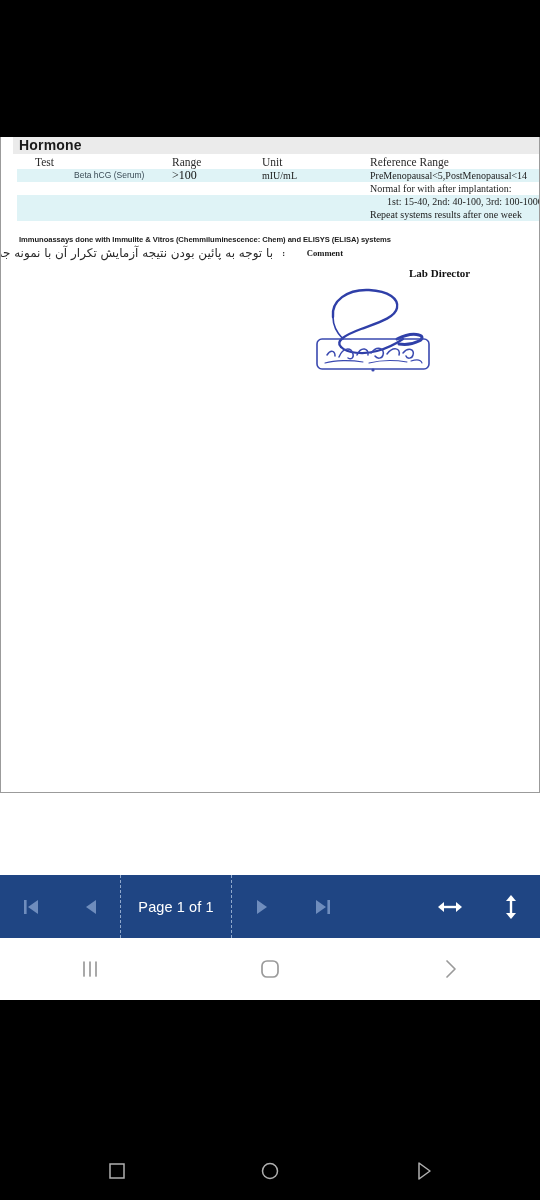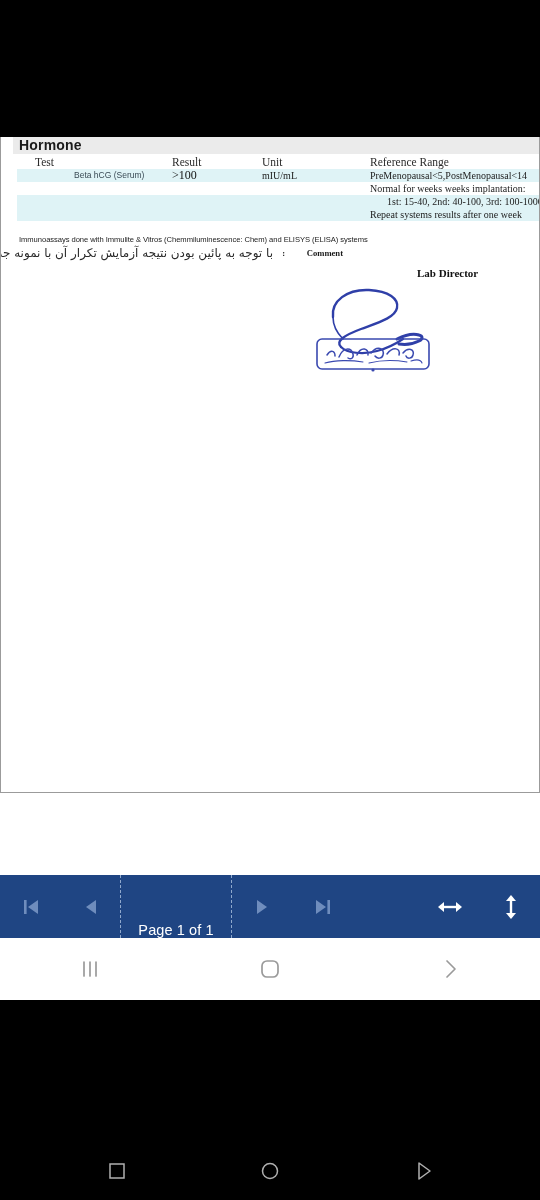--- a/index.html
+++ b/index.html
@@ -118,21 +118,21 @@
   }
   .cell.ref-indent { left: 370px; }
 
   
   .method-note {
     position: absolute;
     left: 18px; top: 98px;
     width: 510px;
     font-family: "Liberation Sans", sans-serif;
     font-size: 7.6px;
-    font-weight: normal;
+    font-weight: bold;
     color: #1a1a1a;
     letter-spacing: -0.05px;
     white-space: nowrap;
   }
 
   
   .comment-row {
     position: absolute;
     left: 12px; top: 110px;
     width: 330px;
@@ -170,21 +170,21 @@
 
   
   #signature-block {
     position: absolute;
     left: 300px; top: 130px;
     width: 200px;
     height: 110px;
   }
   .lab-director-label {
     position: absolute;
-    left: 116px; top: 0px;
+    left: 108px; top: 0px;
     font-family: "Liberation Serif", serif;
     font-size: 11px;
     font-weight: bold;
     color: #111111;
     text-align: center;
   }
   .signature-svg {
     position: absolute;
     left: 10px; top: 14px;
   }
@@ -208,21 +208,20 @@
   .tb-first { width: 62px; }
   .tb-prev  { width: 58px; }
   .tb-pageinfo {
     width: 112px;
     border-left: 1px dashed #8fa8cc;
     border-right: 1px dashed #8fa8cc;
     color: #ffffff;
     font-family: "Liberation Sans", sans-serif;
     font-size: 14.5px;
     letter-spacing: 0.1px;
-    align-items: flex-end;
   }
   .tb-next  { width: 60px; }
   .tb-last  { width: 62px; }
   .tb-spacer{ flex: 1 1 auto; }
   .tb-fitw  { width: 64px; }
   .tb-fith  { width: 58px; }
 
   .icon-svg { display: block; }
   .ic-dim   { fill: #6f8dbd; }
   .ic-bright{ fill: #ffffff; }
@@ -273,34 +272,34 @@
 
     <div id="document-page">
 
       <div class="panel-heading"></div>
       <div class="panel-heading-text">Hormone</div>
 
       <div id="results-table">
 
         <div class="trow head">
           <span class="cell c-test">Test</span>
-          <span class="cell c-result">Result</span>
+          <span class="cell c-result">Range</span>
           <span class="cell c-unit">Unit</span>
           <span class="cell c-ref">Reference Range</span>
         </div>
 
         <div class="trow striped">
           <span class="cell c-test test-name">Beta hCG (Serum)</span>
           <span class="cell c-result result-value">&gt;100</span>
           <span class="cell c-unit">mIU/mL</span>
           <span class="cell c-ref">PreMenopausal&lt;5,PostMenopausal&lt;14</span>
         </div>
 
         <div class="trow">
-          <span class="cell c-ref">Normal for weeks weeks implantation:</span>
+          <span class="cell c-ref">Normal for with after implantation:</span>
         </div>
 
         <div class="trow striped">
           <span class="cell c-ref ref-indent">1st: 15-40, 2nd: 40-100, 3rd: 100-1000</span>
         </div>
 
 
         <div class="trow striped">
           <span class="cell c-ref">Repeat systems results after one week</span>
         </div>

